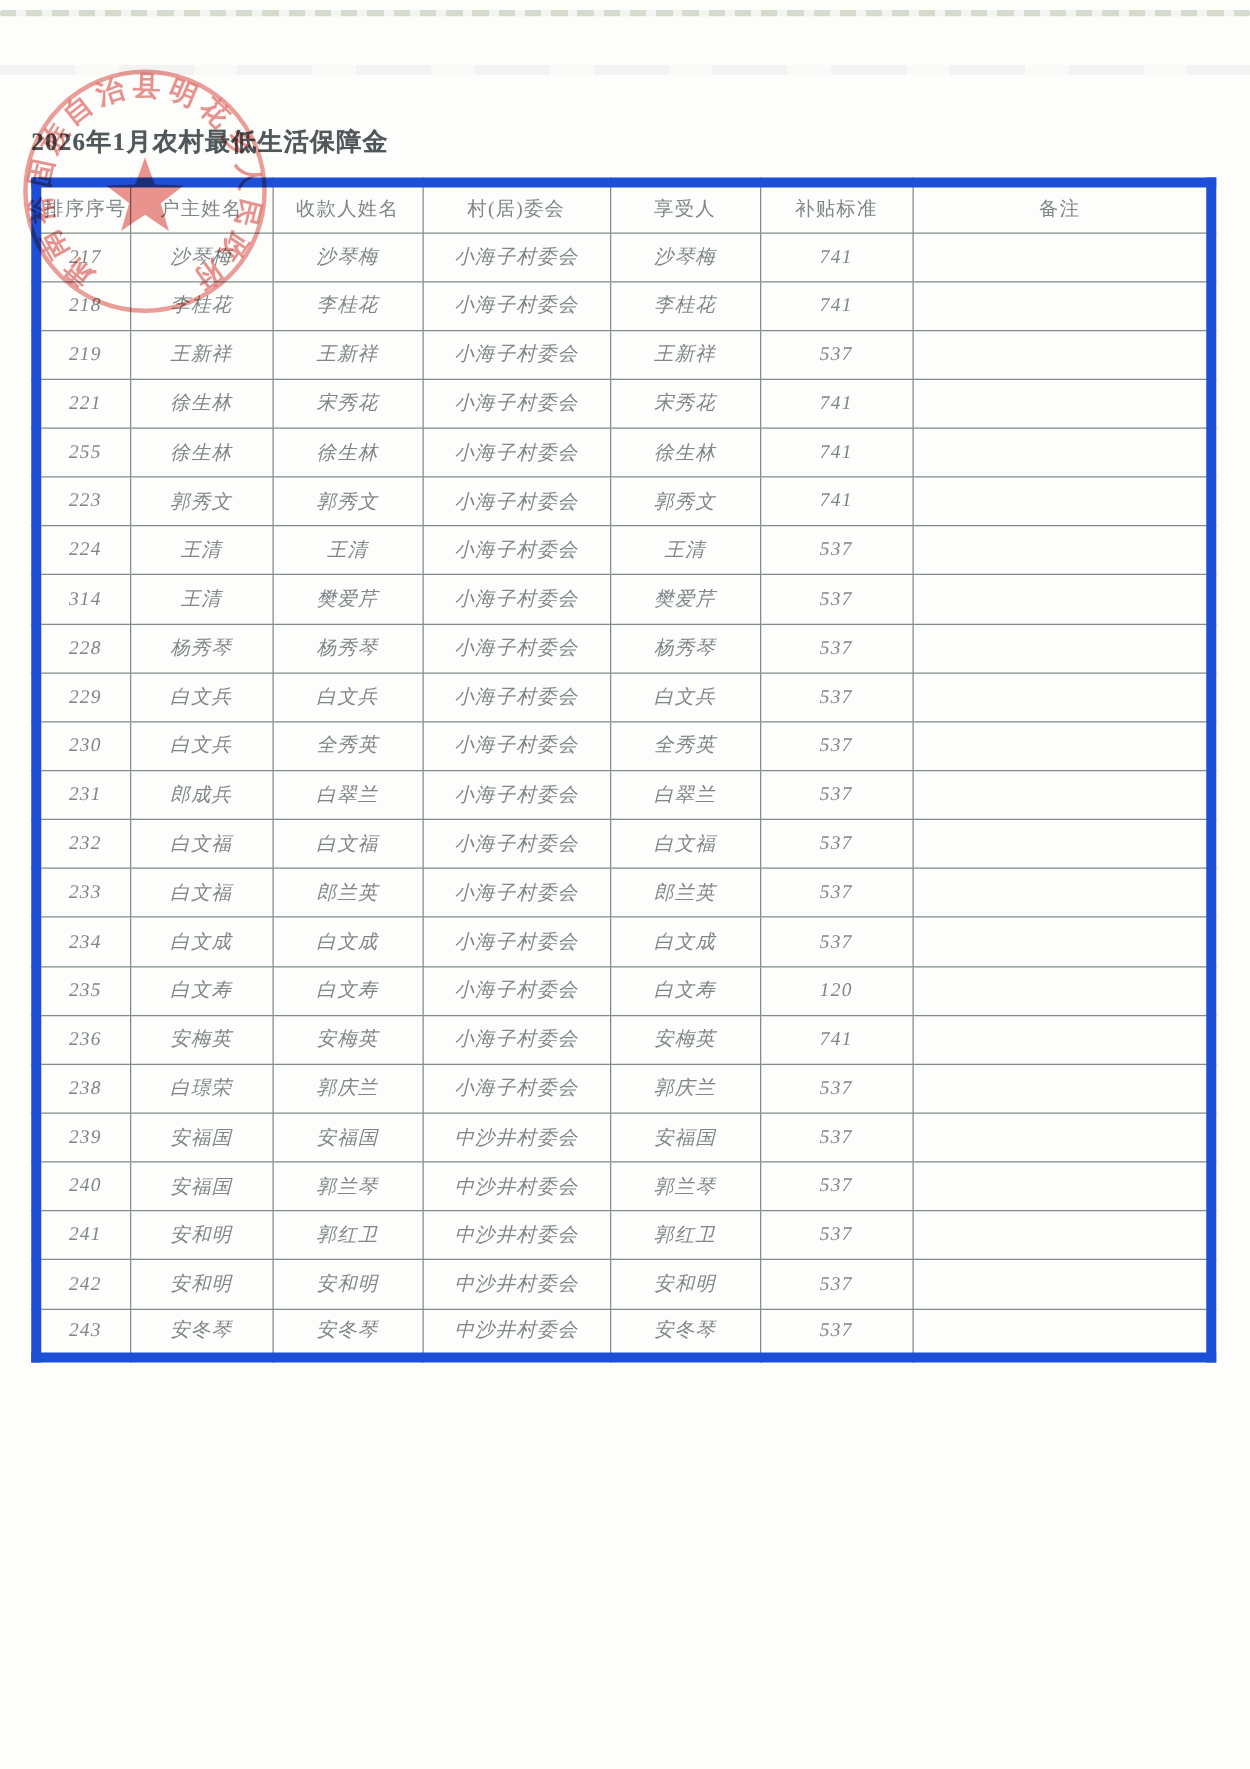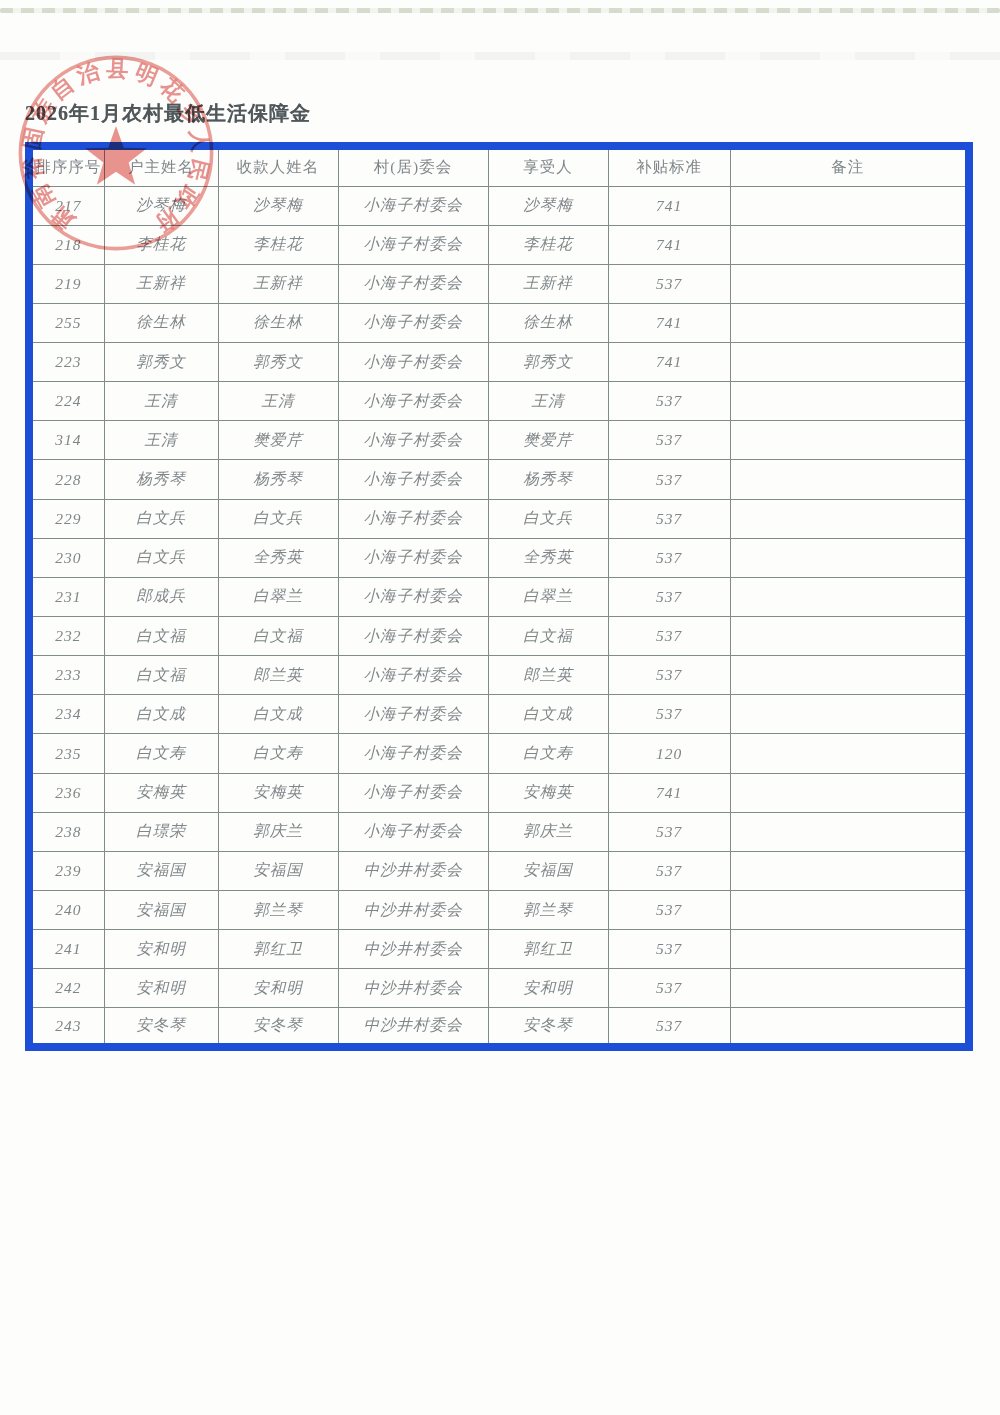--- a/index.html
+++ b/index.html
@@ -104,20 +104,29 @@
         <tr>
           <td class="num">219</td>
           <td>王新祥</td>
           <td>王新祥</td>
           <td>小海子村委会</td>
           <td>王新祥</td>
           <td class="num">537</td>
           <td></td>
         </tr>
         <tr>
+          <td class="num">221</td>
+          <td>徐生林</td>
+          <td>宋秀花</td>
+          <td>小海子村委会</td>
+          <td>宋秀花</td>
+          <td class="num">741</td>
+          <td></td>
+        </tr>
+        <tr>
           <td class="num">255</td>
           <td>徐生林</td>
           <td>徐生林</td>
           <td>小海子村委会</td>
           <td>徐生林</td>
           <td class="num">741</td>
           <td></td>
         </tr>
         <tr>
           <td class="num">223</td>

